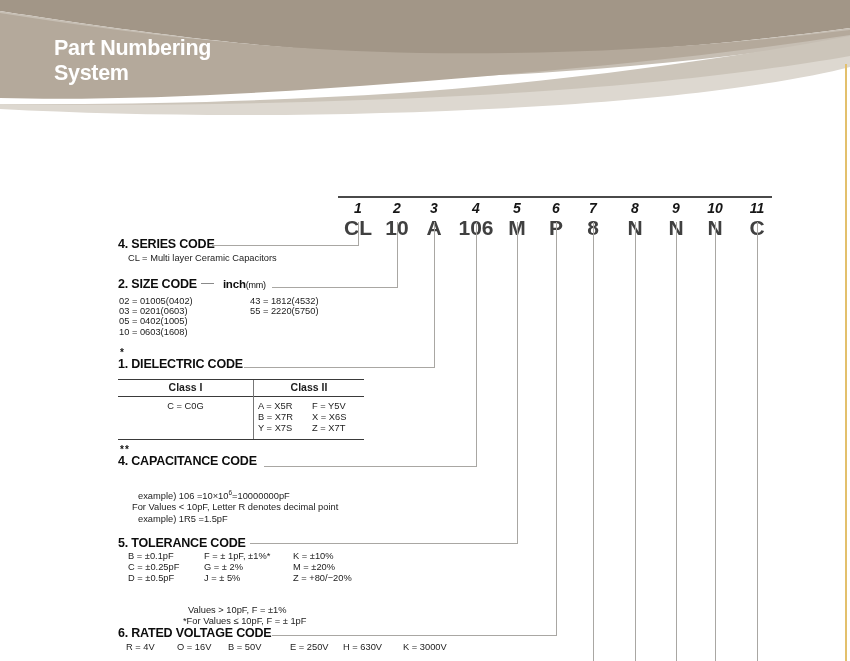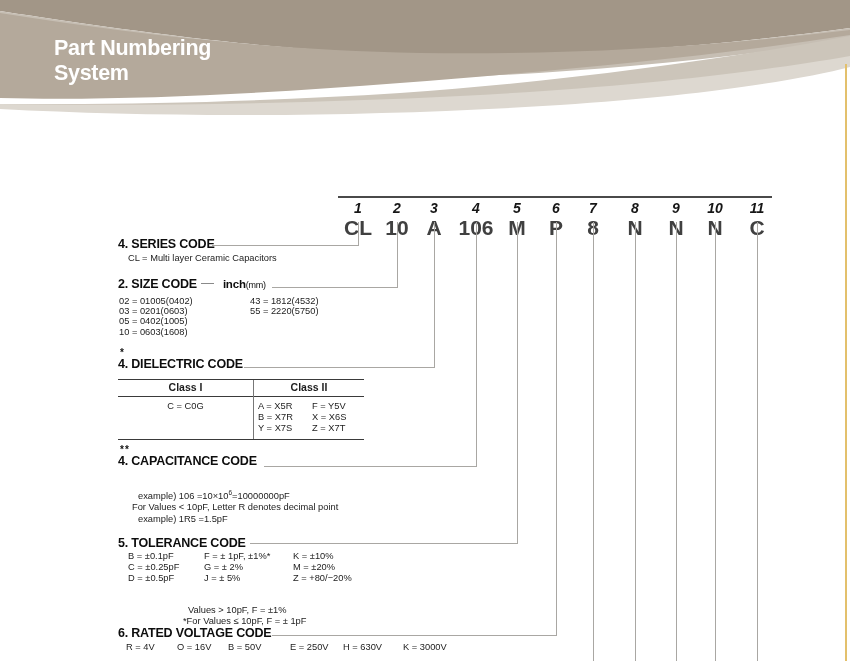--- a/index.html
+++ b/index.html
@@ -117,21 +117,21 @@
     <div>03 = 0201(0603)</div>
     <div>05 = 0402(1005)</div>
     <div>10 = 0603(1608)</div>
   </div>
   <div class="body-s stack" style="left:250px;top:296px">
     <div>43 = 1812(4532)</div>
     <div>55 = 2220(5750)</div>
   </div>
 
   <div class="mark" style="left:120px;top:347px">*</div>
-  <div class="sec-title" style="left:118px;top:357px">4. DIELECTRIC CODE</div>
+  <div class="sec-title" style="left:118px;top:357px">1. DIELECTRIC CODE</div>
   <div class="dtable">
     <div class="divider"></div>
     <div class="hdr c1">Class I</div>
     <div class="hdr c2">Class II</div>
     <div class="val" style="left:0;top:21px;width:135px;text-align:center">C = C0G</div>
     <div class="val" style="left:140px;top:21px">
       <div>A = X5R</div>
       <div>B = X7R</div>
       <div>Y = X7S</div>
     </div>

